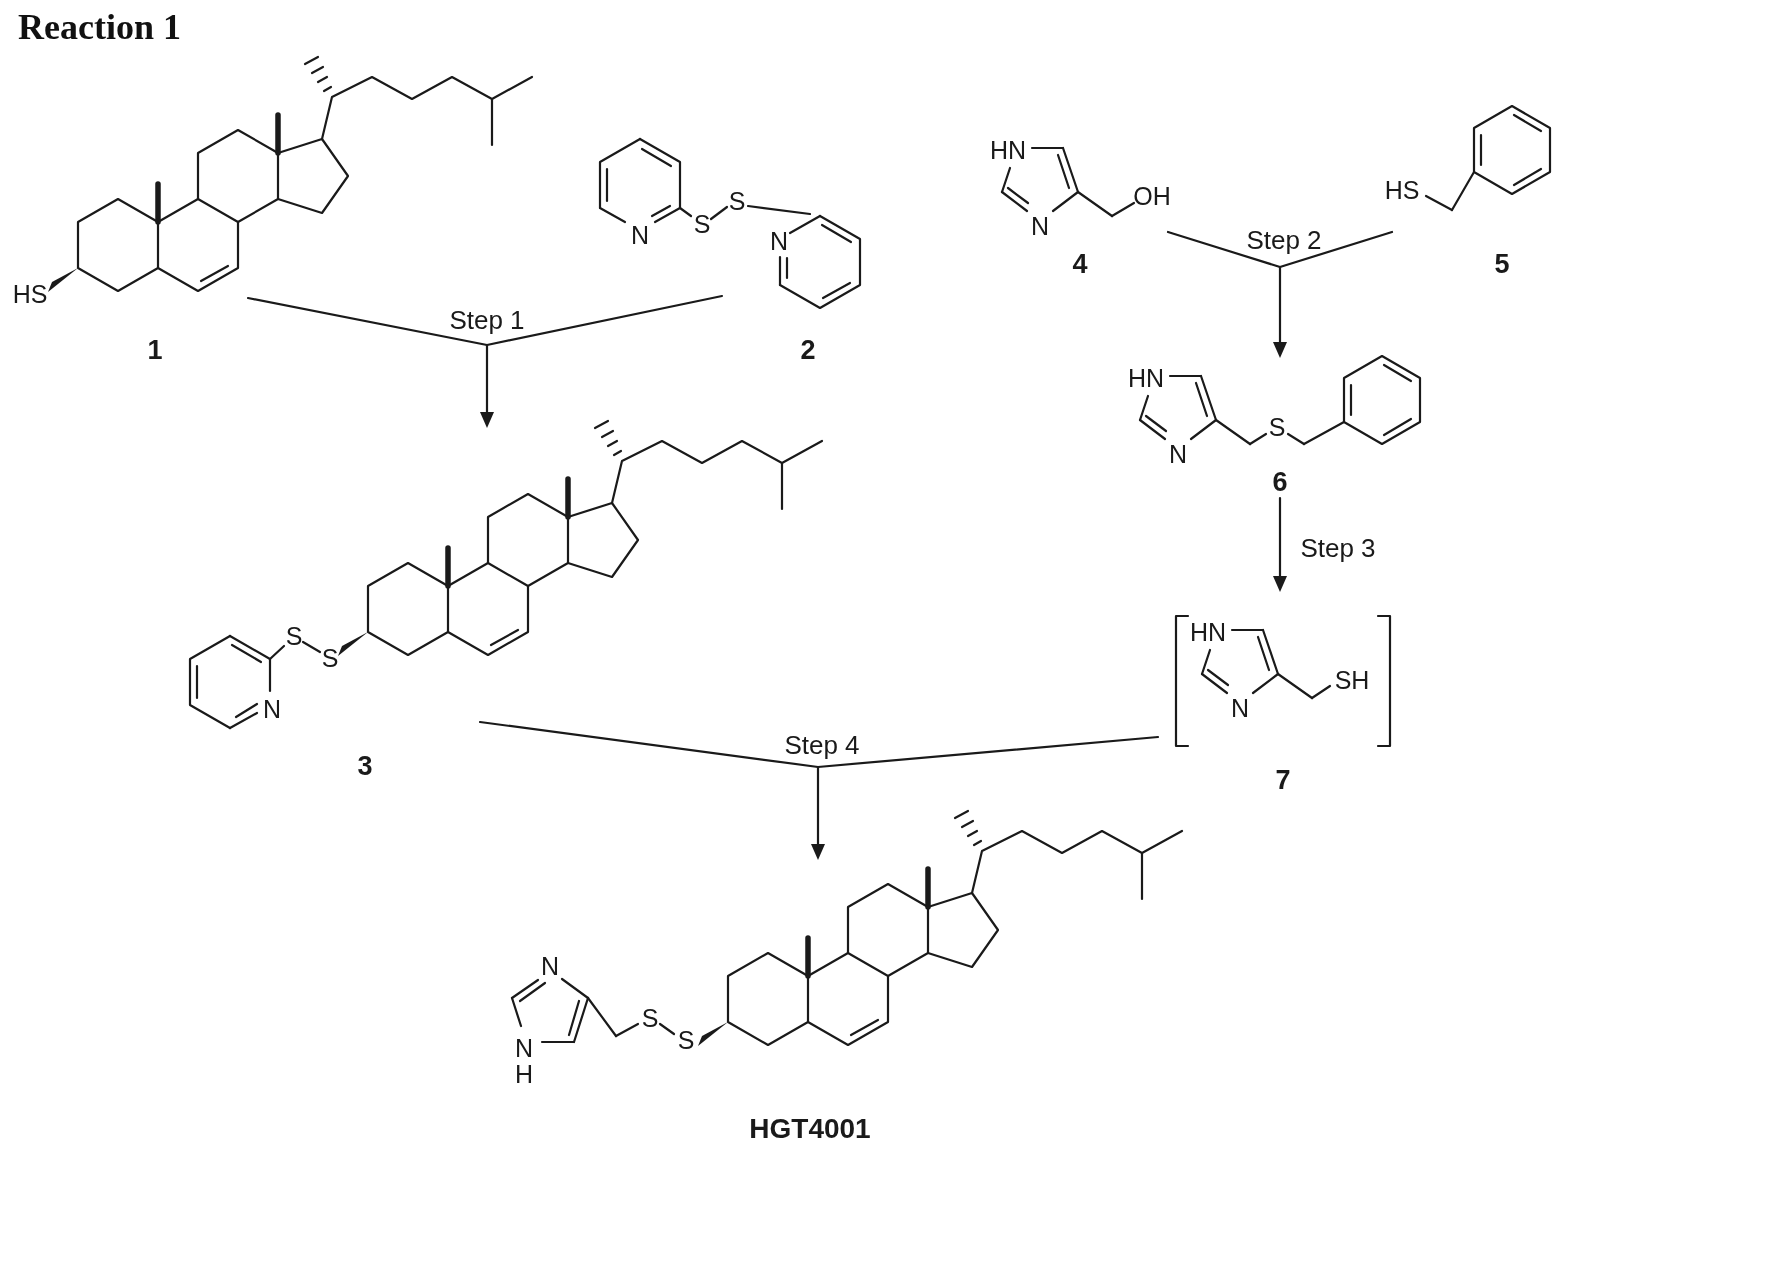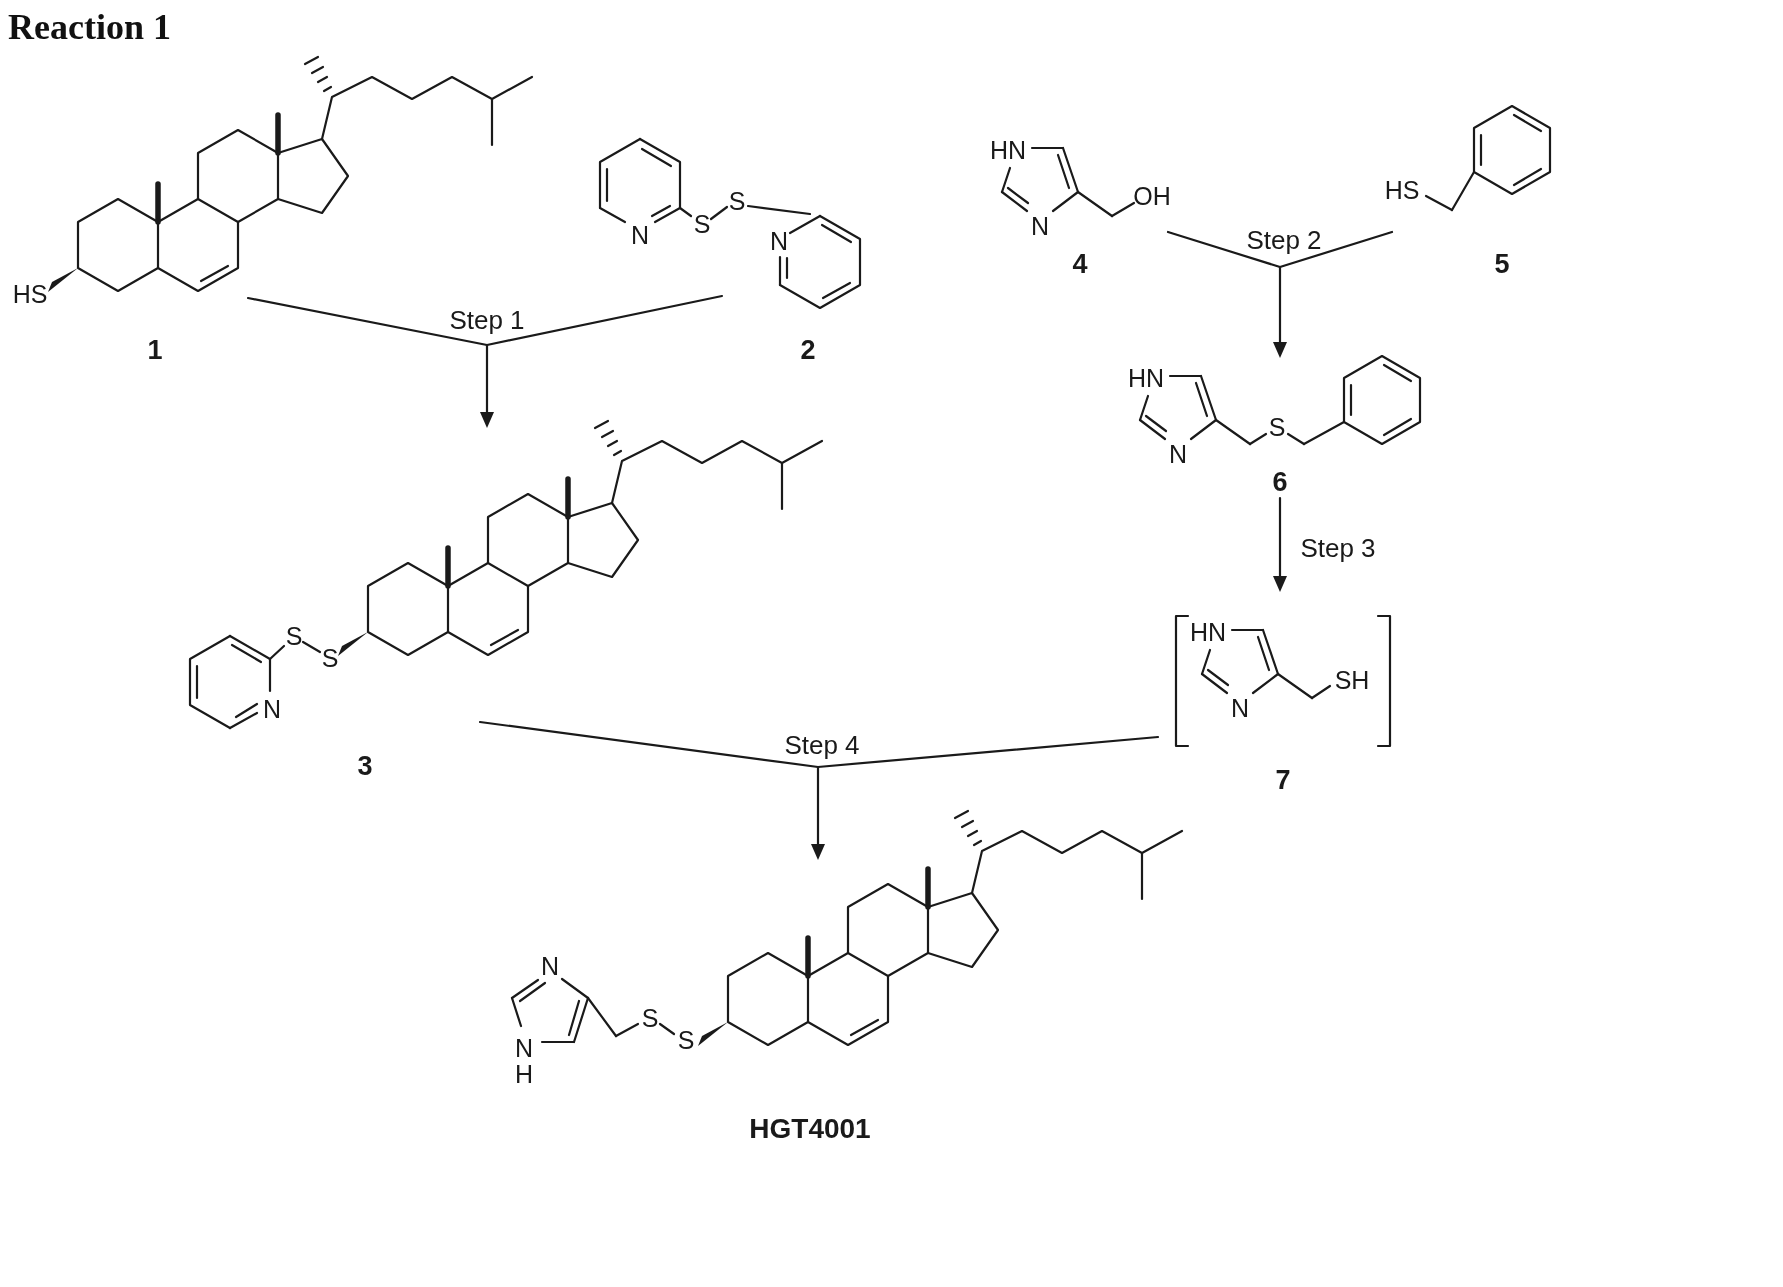--- a/index.html
+++ b/index.html
@@ -1,17 +1,17 @@
 <!DOCTYPE html>
 <html><head>
 <meta charset="utf-8">
 <style>
   html,body{margin:0;padding:0;background:#ffffff;}
   .canvas{position:relative;width:1783px;height:1287px;background:#ffffff;overflow:hidden;}
-  .title{position:absolute;left:8px;top:6px;font:bold 36px "Liberation Serif",serif;color:#111;}
+  .title{position:absolute;left:18px;top:6px;font:bold 36px "Liberation Serif",serif;color:#111;}
   svg{position:absolute;left:0;top:0;}
   svg line, svg path, svg polyline{stroke:#1a1a1a;stroke-width:2.2;fill:none;stroke-linecap:round;stroke-linejoin:round;}
   svg .thick{stroke-width:5.5;}
   svg .filled{fill:#1a1a1a;stroke:none;}
   svg text{fill:#1a1a1a;font-family:"Liberation Sans",sans-serif;text-anchor:middle;dominant-baseline:central;}
   svg text.atom{font-size:25px;}
   svg text.num{font-size:27px;font-weight:bold;}
   svg text.step{font-size:26px;}
   svg text.product{font-size:28px;font-weight:bold;}
 </style>

